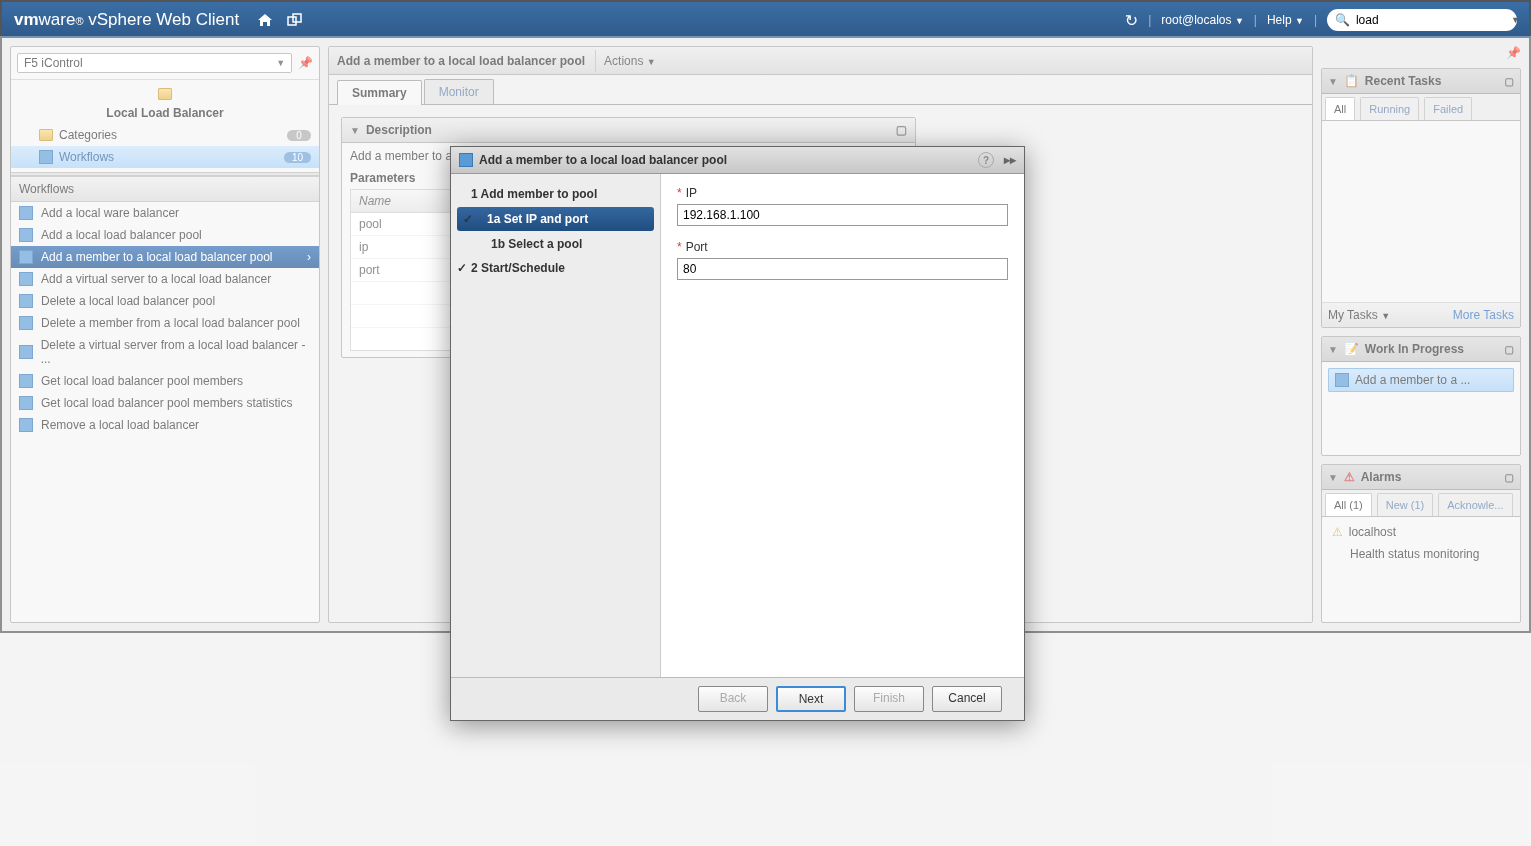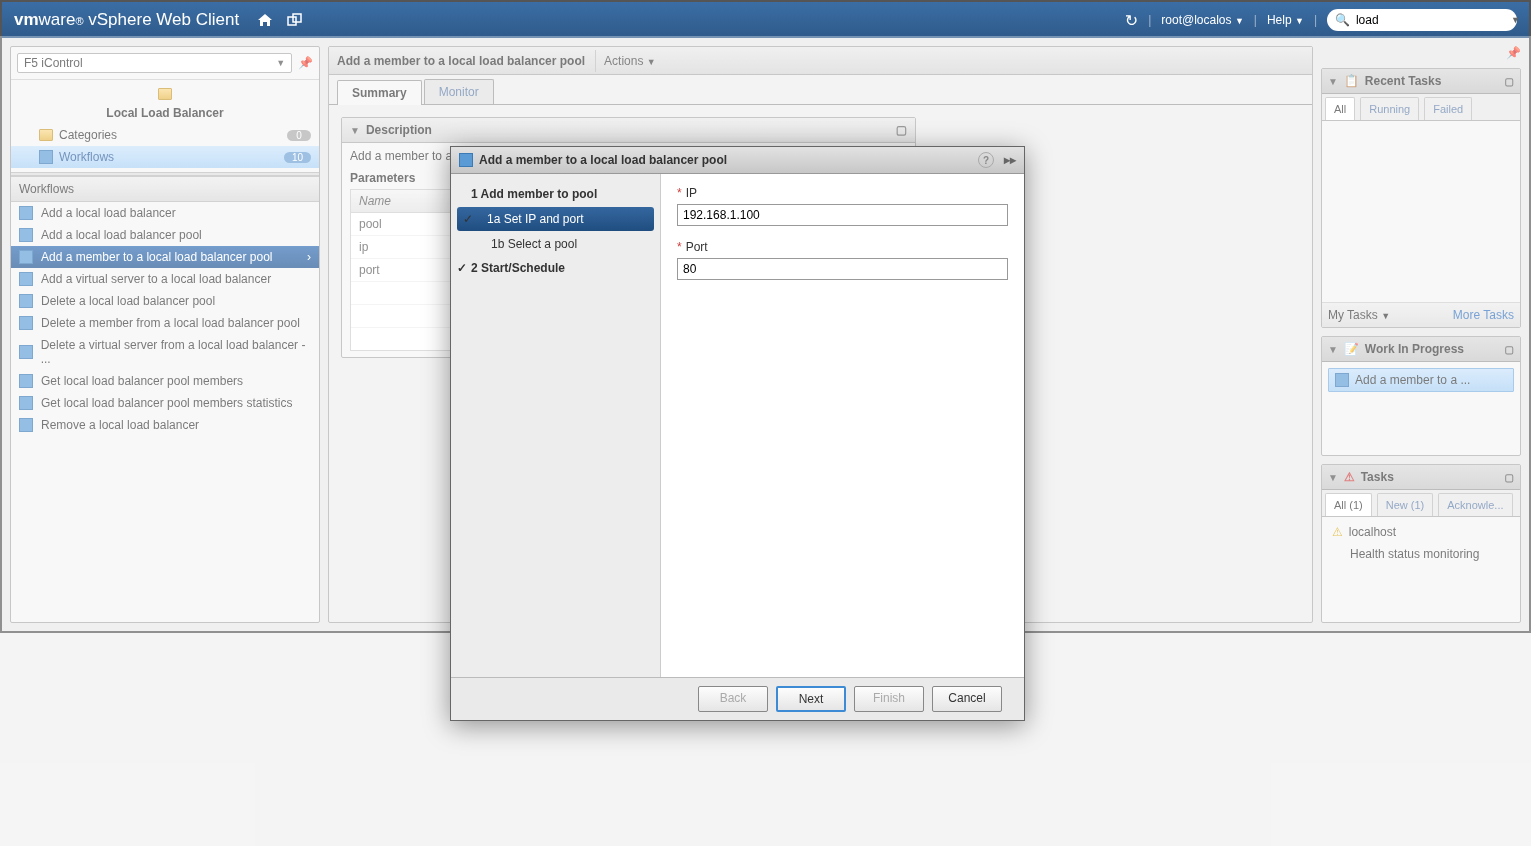--- a/index.html
+++ b/index.html
@@ -67,21 +67,21 @@
 .alarm-row { padding: 4px 6px; display:flex; align-items:center; gap:6px; }
 .warn-icon { color:#d9a300; }
 
 
 .modal { position:absolute; left:450px; top:146px; width:575px; height:575px; background:#f0f0f0; border:1px solid #666; box-shadow:0 5px 25px rgba(0,0,0,.4); display:flex; flex-direction:column; }
 .modal-title { background:linear-gradient(to bottom,#e2e2e2,#c7c7c7); padding:5px 8px; display:flex; align-items:center; gap:6px; border-bottom:1px solid #999; font-weight:bold; }
 .modal-title .help { margin-left:auto; color:#888; border:1px solid #aaa; border-radius:50%; width:16px; height:16px; display:flex; align-items:center; justify-content:center; font-size:10px; cursor:pointer; }
 .modal-title .arrows { color:#666; margin-left:4px; cursor:pointer; }
 .modal-body { flex:1; display:flex; }
 .wiz-nav { width:210px; background:#ededed; border-right:1px solid #ccc; padding:8px 0; }
-.wiz-step { padding:5px 10px 5px 26px; position:relative; cursor:pointer; }
+.wiz-step { padding:5px 10px 5px 26px; position:relative; cursor:pointer;font-weight:bold; }
 .wiz-step.top { font-weight:bold; padding-left:20px; }
 .wiz-step.sub { padding-left:40px; }
 .wiz-step.sel { background:linear-gradient(to bottom,#35679f,#1f4d80); color:#fff; border-radius:3px; margin:1px 6px; }
 .wiz-step.sel-sub { padding-left:30px; }
 .wiz-check::before { content:"✓"; position:absolute; left:6px; color:#333; }
 .wiz-form { flex:1; padding:12px 16px; background:#fff; }
 .wiz-form .label { display:block; margin-bottom:4px; }
 .wiz-form .req { color:#d04040; margin-right:4px; }
 .wiz-form input { width:100%; border:1px solid #999; padding:3px 5px; margin-bottom:14px; font-size:12px; }
 .modal-footer { border-top:1px solid #bbb; padding:8px 22px; display:flex; justify-content:flex-end; gap:8px; background:#eaeaea; }
@@ -155,21 +155,21 @@
           <span class="wf-icon"></span>
           <span>Workflows</span>
           <span class="badge" style="background:#6a9fd4;">10</span>
         </div>
       </div>
       <div style="height:4px;background:#ddd;border-top:1px solid #bbb;border-bottom:1px solid #bbb;"></div>
       <div class="wf-list-header">Workflows</div>
       <div class="wf-list" id="wf-list">
           <div class="wf-row">
             <span class="wf-icon"></span>
-            <span>Add a local load balancer</span>
+            <span>Add a local ware balancer</span>
           </div>
           <div class="wf-row">
             <span class="wf-icon"></span>
             <span>Add a local load balancer pool</span>
           </div>
           <div class="wf-row sel">
             <span class="wf-icon"></span>
             <span>Add a member to a local load balancer pool</span>
             <span class="chev">›</span>
           </div>
@@ -270,21 +270,21 @@
           <div class="wip-item">
             <span class="wf-icon"></span>
             <span>Add a member to a ...</span>
           </div>
         </div>
       </div>
       <div class="rp-panel" style="flex:1;">
         <div class="rp-header">
           <span class="caret">▼</span>
           <span style="color:#d04040;">⚠</span>
-          <span>Tasks</span>
+          <span>Alarms</span>
           <span class="exp">▢</span>
         </div>
         <div class="rp-tabs" id="al-tabs">
             <div class="rp-tab active">All (1)</div>
             <div class="rp-tab">New (1)</div>
             <div class="rp-tab">Acknowle...</div>
           </div>
         <div class="rp-body">
           <div class="alarm-row">
             <span class="warn-icon">⚠</span>

